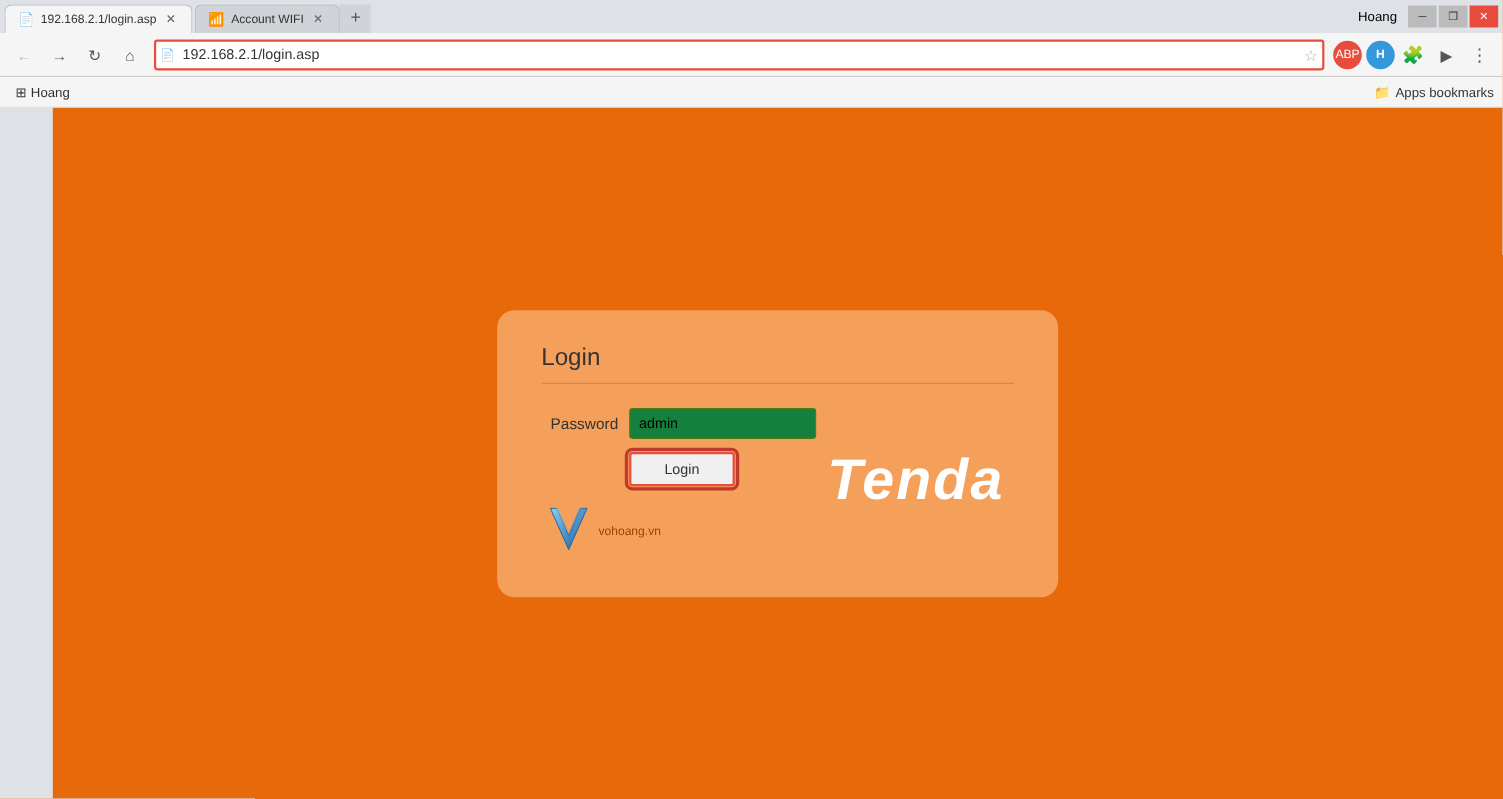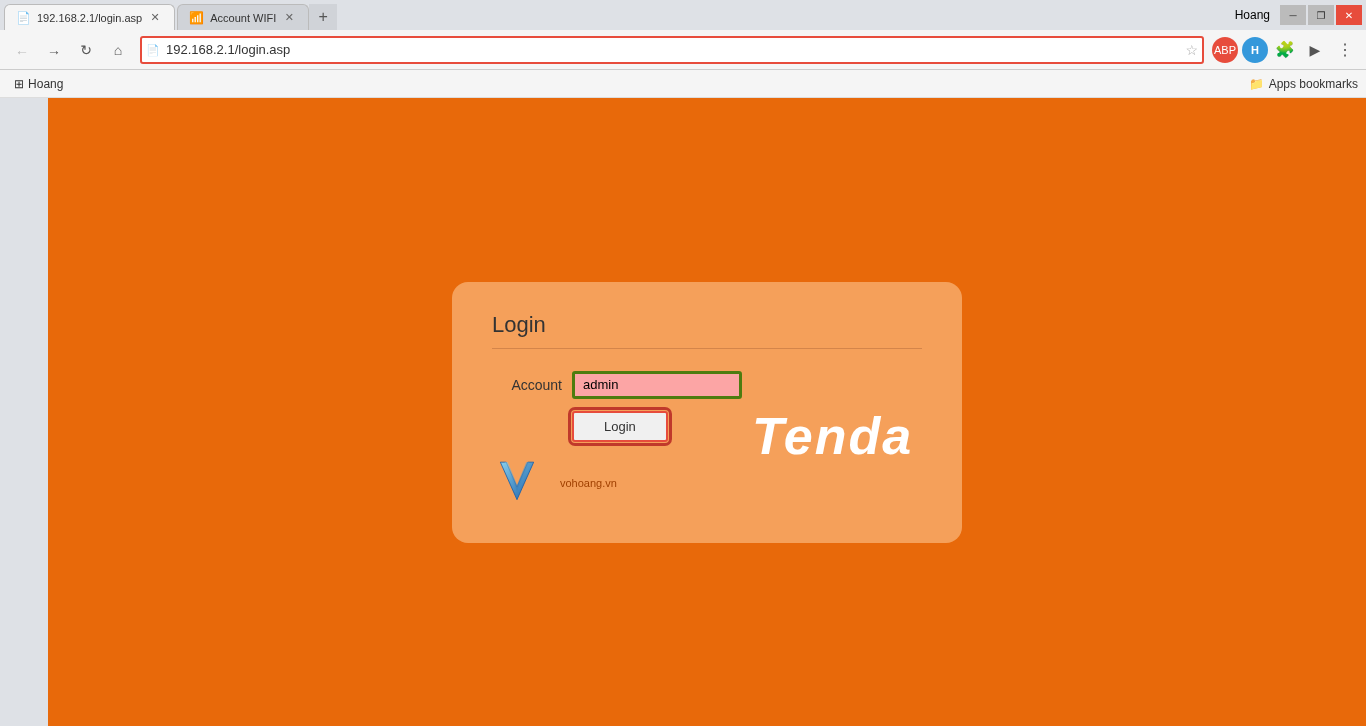--- a/index.html
+++ b/index.html
@@ -246,25 +246,25 @@
     .form-label {
       width: 70px;
       font-size: 14px;
       color: #333;
       text-align: right;
       flex-shrink: 0;
     }
     .form-input {
       flex: 1;
       height: 28px;
-      border: 3px solid #4d7c0f;
+      border: 1px solid #4d7c0f;
       border-radius: 3px;
       padding: 0 8px;
       font-size: 13px;
-      background: #fca5a5;
+      background: #15803d;
       outline: none;
       max-width: 170px;
     }
     .login-button-row {
       margin-top: 8px;
       padding-left: 80px;
     }
     .login-button {
       padding: 6px 30px;
       background: #f0f0f0;
@@ -288,21 +288,21 @@
       color: #701a75;
       font-family: Arial, sans-serif;
       letter-spacing: 2px;
     }
 
     
     .watermark-area {
       margin-top: 16px;
       display: flex;
       align-items: center;
-      gap: 18px;
+      gap: 2px;
     }
     .watermark-logo {
       width: 50px;
       height: 50px;
     }
     .watermark-text {
       font-size: 11px;
       color: #a04000;
     }
   </style>
@@ -378,21 +378,21 @@
 
     <div class="login-card">
 
       <div class="login-title">Login</div>
 
       <div class="login-body">
 
         <div class="login-form">
 
           <div class="form-row">
-            <label class="form-label">Account</label>
+            <label class="form-label">Password</label>
             <input class="form-input" type="text" value="admin" placeholder="admin" style="">
           </div>
 
 
           <div class="login-button-row">
             <button class="login-button" style="outline: 3px solid #c0392b; outline-offset: 1px;">Login</button>
           </div>
 
           <div class="watermark-area">
 

